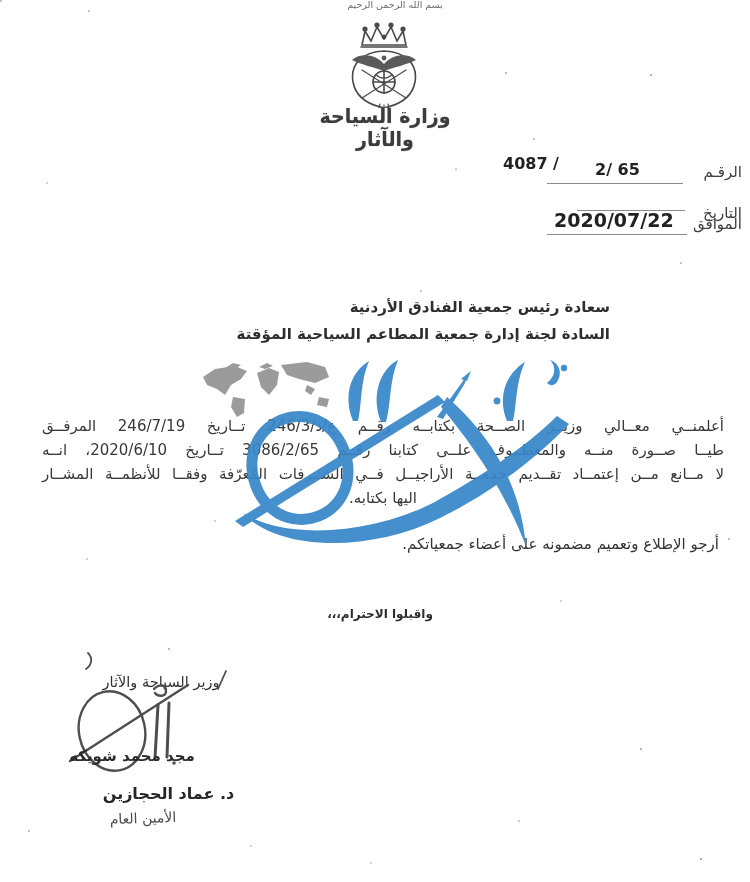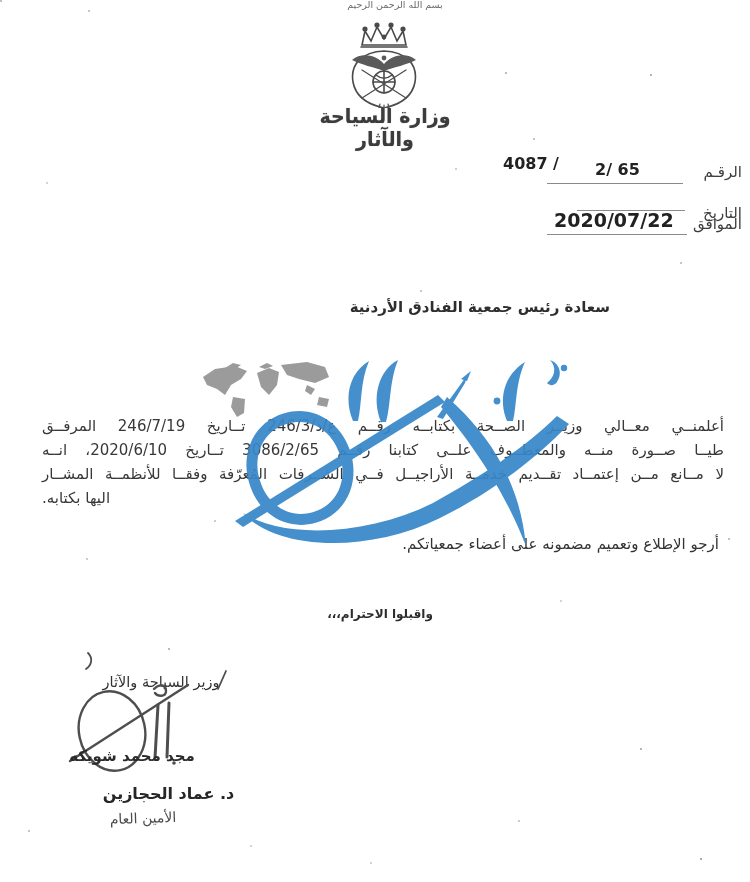--- a/index.html
+++ b/index.html
@@ -37,21 +37,21 @@
     top:294px;left:150px;width:460px;
     font-weight:bold;font-size:15px;color:#2e2e2e;line-height:27px;
   }
 
   
   #body-par{
     top:414px;left:42px;width:682px;
     font-size:15px;color:#383838;line-height:24px;
   }
   .just{direction:rtl;text-align:justify;text-align-last:justify;}
-  .rtl-right{direction:rtl;text-align:left;}
+  .rtl-right{direction:rtl;text-align:center;}
   #request{top:535px;right:31px;font-size:15px;color:#333;}
   #closing{top:607px;left:314px;width:132px;font-size:12px;font-weight:bold;color:#2d2d2d;text-align:center;}
 
   
   #minister-title{top:674px;left:100px;width:122px;font-size:14.5px;color:#333;text-align:center;}
   #minister-name{top:747px;left:62px;width:140px;font-size:15px;font-weight:bold;color:#2b2b2b;text-align:center;}
   #secretary-name{top:784px;left:96px;width:145px;font-size:16px;font-weight:bold;color:#262626;text-align:center;}
   #secretary-title{top:810px;left:88px;width:110px;font-size:14px;color:#4b4b4b;text-align:center;transform:rotate(-2deg);}
 
   #sig-svg{top:645px;left:50px;}
@@ -109,20 +109,21 @@
 <div class="abs ref-label ar" style="top:204px;">التاريخ</div>
 <div class="abs ref-line" style="left:577px;top:210px;width:108px;"></div>
 <div class="abs ref-val" style="left:600px;top:190px;"></div>
 
 <div class="abs ref-label ar" style="top:215px;">الموافق</div>
 <div class="abs ref-line" style="left:547px;top:234px;width:140px;"></div>
 <div class="abs ref-val" style="left:554px;top:209px;font-size:19px;">2020/07/22</div>
 
 <div id="addressee" class="abs ar">
   <div>سعادة رئيس جمعية الفنادق الأردنية</div>
+  <div>السادة لجنة إدارة جمعية المطاعم السياحية المؤقتة</div>
 </div>
 
 <div id="body-par" class="abs">
   <div class="just">أعلمنــي معــالي وزيــر الصــحة بكتابــه رقــم ع/د/246/3 تــاريخ 246/7/19 المرفــق</div>
   <div class="just">طيــا صــورة منــه والمعطــوف علــى كتابنا رقــم 3086/2/65 تــاريخ 2020/6/10، انــه</div>
   <div class="just">لا مــانع مــن إعتمــاد تقــديم خدمــة الأراجيــل فــي الشــرفات المُعرّفة وفقــا للأنظمــة المشــار</div>
   <div class="rtl-right">اليها بكتابه.</div>
 </div>
 
 <div id="request" class="abs ar">أرجو الإطلاع وتعميم مضمونه على أعضاء جمعياتكم.</div>

